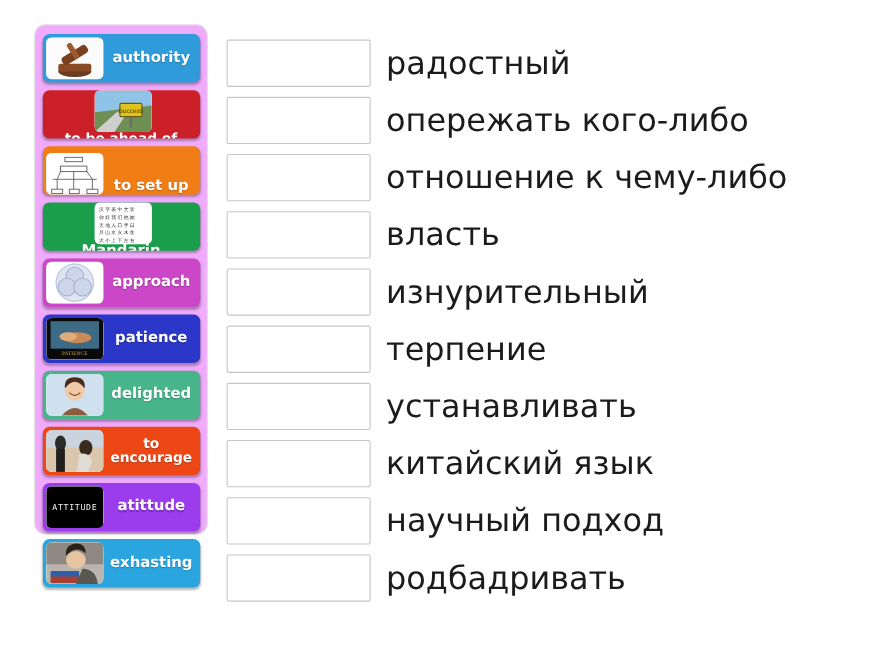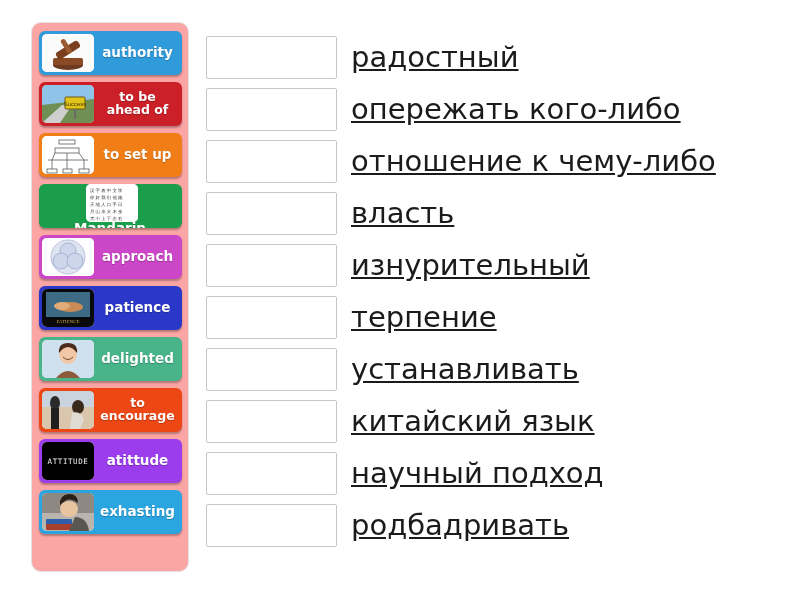--- a/index.html
+++ b/index.html
@@ -22,25 +22,25 @@
     display: flex;
     align-items: flex-start;
   }
 
   
   .tiles-panel {
     position: absolute;
     left: 31px;
     top: 22px;
     width: 158px;
-    height: 550px;
+    height: 464px;
     box-sizing: border-box;
     border: 1px solid #e2e2e2;
     border-radius: 10px;
-    background: #fca5a5;
+    background: #f0abfc;
     padding: 8px 0 0 0;
   }
 
   .tile {
     position: relative;
     box-sizing: border-box;
     width: 143px;
     height: 44px;
     margin: 0 auto 7px auto;
     border-radius: 6px;
@@ -100,21 +100,20 @@
     border-radius: 2px;
     flex: 0 0 auto;
   }
   .definition {
     margin-left: 14px;
     color: #1b1b1b;
     font-size: 29px;
     line-height: 1;
     white-space: nowrap;
     font-weight: normal;
-    text-decoration: underline;
   }
 </style>
 </head>
 <body>
 
 <div id="board">
 
   <div class="tiles-panel">
     <div class="tile" style="background: rgb(47, 155, 219);">
       <span class="tile-thumb">
@@ -124,35 +123,35 @@
           <rect x="11" y="24" width="30" height="7" rx="2" fill="#8a4a26"></rect>
           <g transform="rotate(-32 26 16)">
             <rect x="13" y="12" width="26" height="8" rx="3" fill="#7a3f1f"></rect>
             <rect x="24" y="4" width="5" height="16" rx="2" fill="#9c5a30"></rect>
           </g>
         </svg>
       </span>
       <span class="tile-label">authority</span>
     </div>
 
-    <div class="tile" style="background: rgb(204, 32, 40);">
+    <div class="tile" style="background: rgb(204, 32, 40); flex-direction: column;">
       <span class="tile-thumb">
         <svg viewBox="0 0 52 38" preserveAspectRatio="none">
           <rect width="52" height="38" fill="#8fc4e8"></rect>
           <path d="M0 20 L52 14 L52 38 L0 38 Z" fill="#6f8f55"></path>
           <path d="M0 38 L20 20 L30 20 L18 38 Z" fill="#cfcfcf"></path>
           <rect x="23" y="12" width="20" height="12" rx="1" fill="#e0c419" stroke="#6b5a10"></rect>
           <text x="33" y="21" font-size="6" text-anchor="middle" fill="#4a3a05" font-family="sans-serif">Success</text>
           <rect x="32" y="24" width="2" height="10" fill="#6b6b6b"></rect>
         </svg>
       </span>
       <span class="tile-label small">to be ahead of</span>
     </div>
 
-    <div class="tile" style="background: rgb(240, 125, 22);">
+    <div class="tile" style="background: rgb(240, 125, 22); align-items: flex-end;">
       <span class="tile-thumb">
         <svg viewBox="0 0 52 38" preserveAspectRatio="none">
           <rect width="52" height="38" fill="#ffffff"></rect>
           <g stroke="#5a5a5a" fill="none" stroke-width="0.8">
             <rect x="17" y="4" width="16" height="4"></rect>
             <rect x="13" y="12" width="24" height="5"></rect>
             <path d="M25 17 L25 24 M6 24 L46 24 M10 24 L10 33 M42 24 L42 33 M25 24 L25 33"></path>
             <rect x="5" y="33" width="10" height="4"></rect>
             <rect x="21" y="33" width="9" height="4"></rect>
             <rect x="37" y="33" width="10" height="4"></rect>

